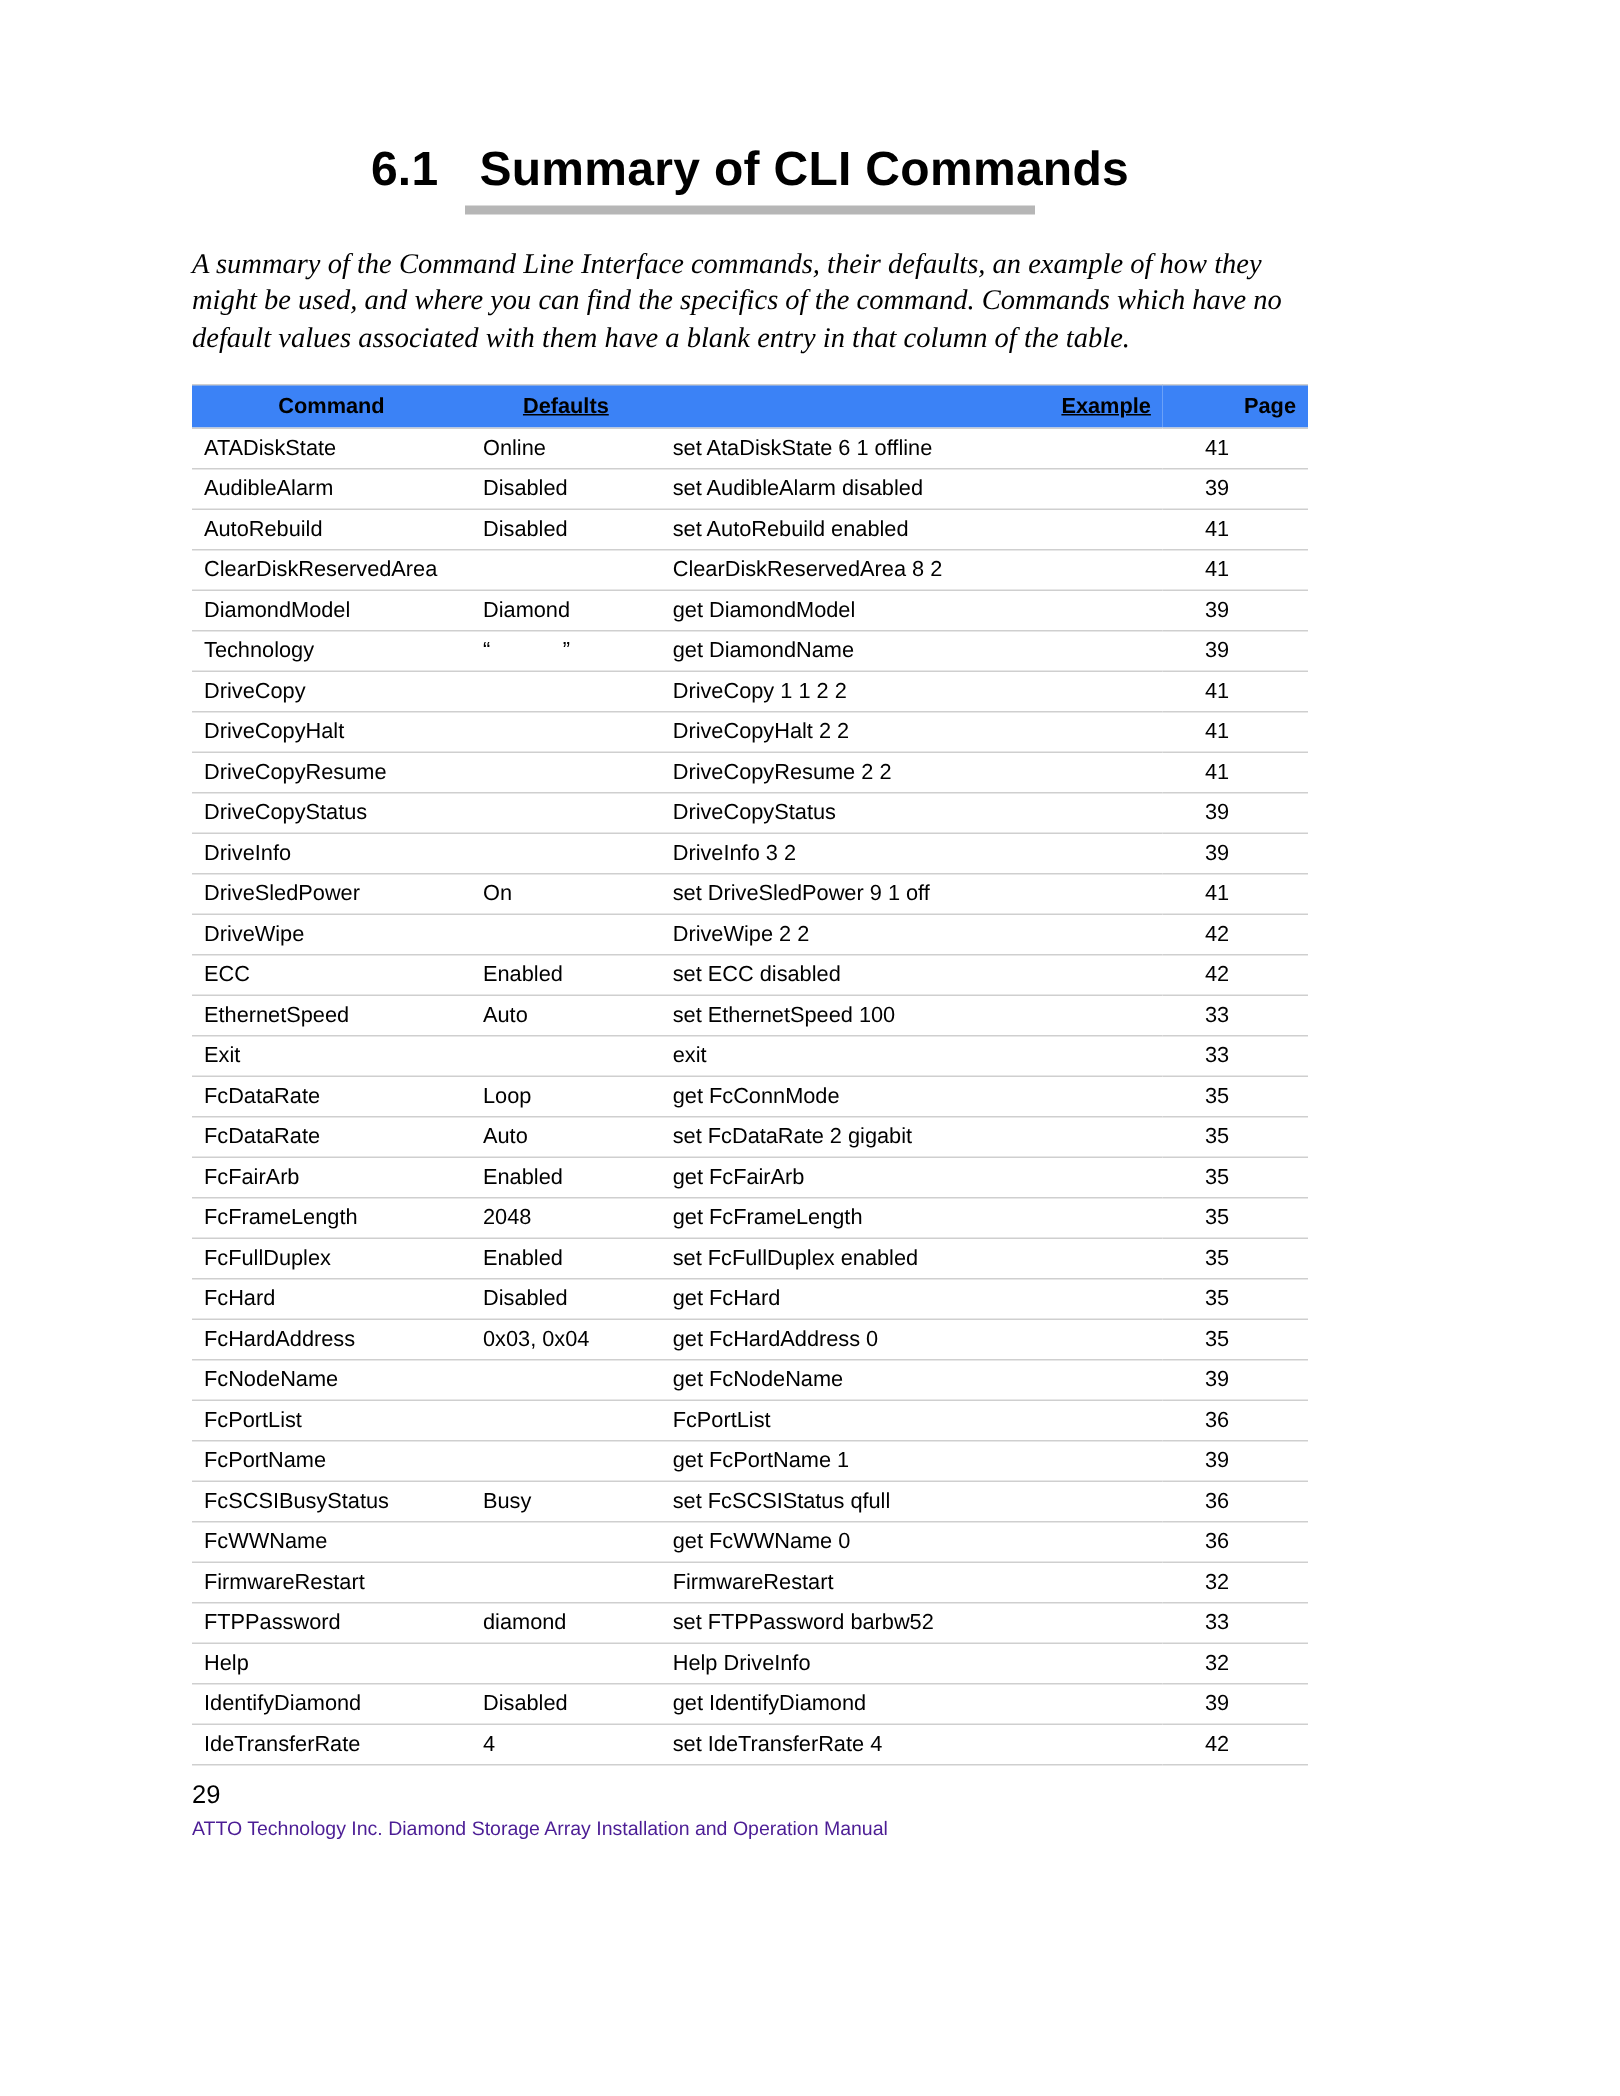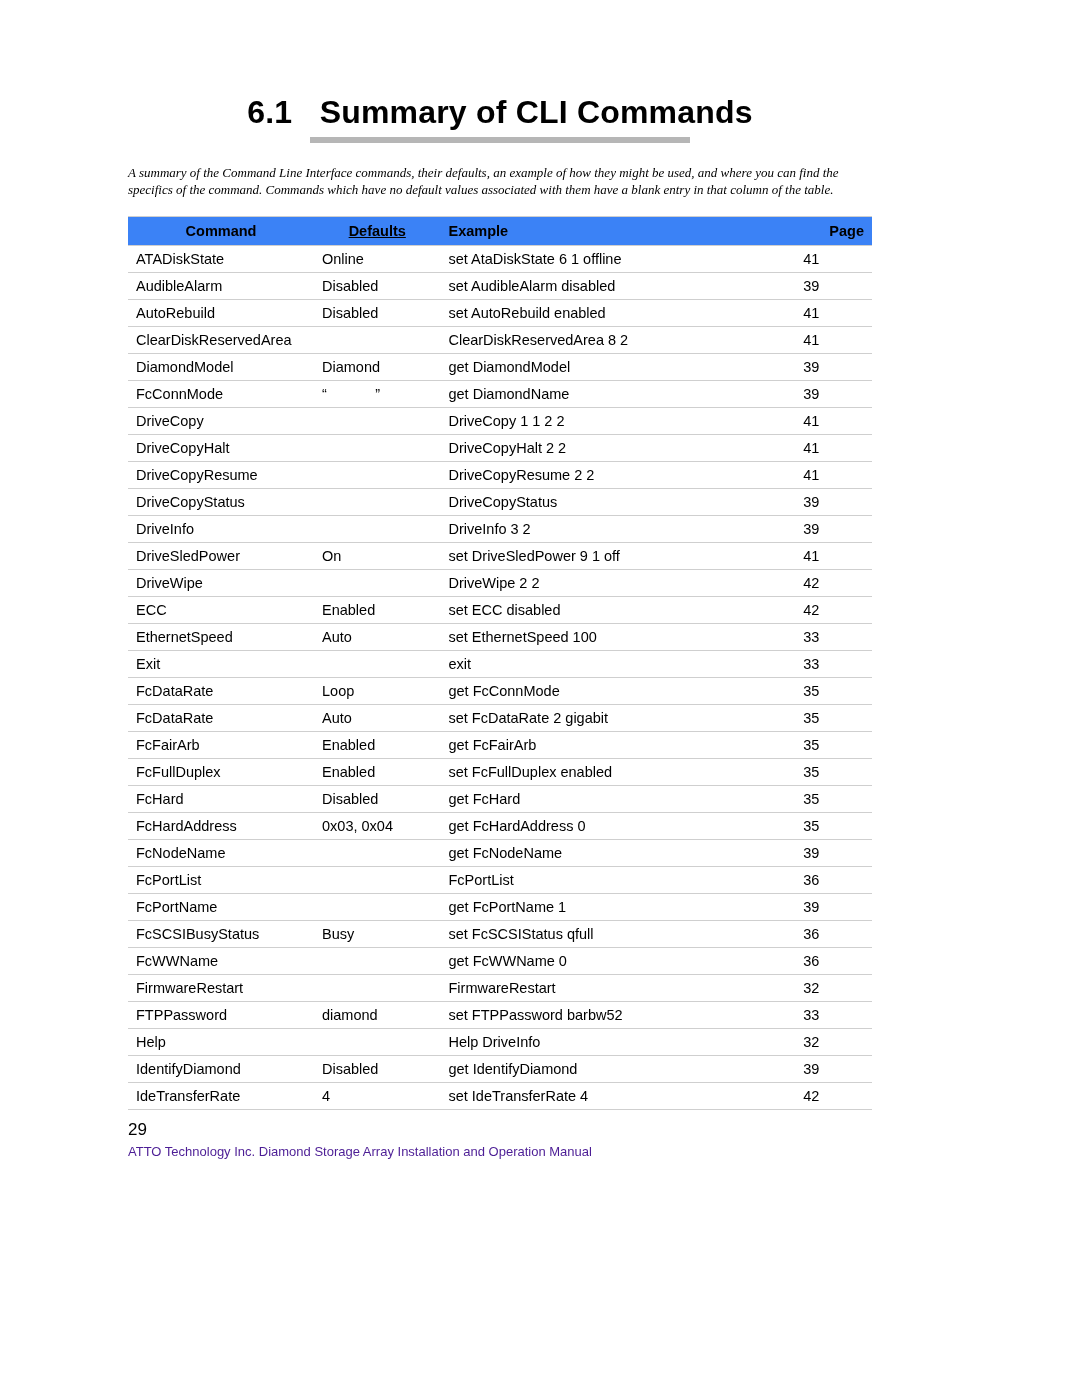--- a/index.html
+++ b/index.html
@@ -31,21 +31,21 @@
   }
   .title-rule {
     height: 6px;
     background: #b6b6b6;
     width: 380px;
     margin: 0 auto 22px auto;
   }
   p.intro {
     font-family: "Times New Roman", Times, serif;
     font-style: italic;
-    font-size: 13px;
+    font-size: 19px;
     line-height: 1.28;
     margin: 0 0 18px 0;
     max-width: 830px;
   }
 
   table.commands {
     width: 100%;
     border-collapse: collapse;
     font-family: Arial, Helvetica, sans-serif;
     font-size: 14.5px;
@@ -53,21 +53,21 @@
   table.commands thead th {
     background: #3b82f6;
     text-align: left;
     font-weight: 700;
     padding: 6px 8px 6px 8px;
     border-top: 1px solid #cfcfcf;
     border-bottom: 1px solid #cfcfcf;
   }
   table.commands thead th:nth-child(1) { width: 25%; text-align: center; }
   table.commands thead th:nth-child(2) { width: 17%; text-align: center; text-decoration: underline; }
-  table.commands thead th:nth-child(3) { width: 45%; text-align: left; }
+  table.commands thead th:nth-child(3) { width: 45%; text-align: right; text-decoration: underline; }
   table.commands thead th:nth-child(4) { width: 13%; text-align: right; }
   table.commands tbody td {
     padding: 5px 8px 5px 8px;
     border-bottom: 1px solid #cfcfcf;
     vertical-align: middle;
     text-align: left;
   }
   table.commands tbody td:nth-child(4) { text-align: left; padding-left: 28px; }
 
   .page-number {
@@ -132,21 +132,21 @@
           <td>ClearDiskReservedArea 8 2</td>
           <td>41</td>
         </tr>
         <tr>
           <td>DiamondModel</td>
           <td>Diamond</td>
           <td>get DiamondModel</td>
           <td>39</td>
         </tr>
         <tr>
-          <td>FcConnMode</td>
+          <td>Technology</td>
           <td>“&nbsp;&nbsp;&nbsp;&nbsp;&nbsp;&nbsp;&nbsp;&nbsp;&nbsp;&nbsp;&nbsp;&nbsp;”</td>
           <td>get DiamondName</td>
           <td>39</td>
         </tr>
         <tr>
           <td>DriveCopy</td>
           <td></td>
           <td>DriveCopy 1 1 2 2</td>
           <td>41</td>
         </tr>
@@ -216,20 +216,26 @@
           <td>set FcDataRate 2 gigabit</td>
           <td>35</td>
         </tr>
         <tr>
           <td>FcFairArb</td>
           <td>Enabled</td>
           <td>get FcFairArb</td>
           <td>35</td>
         </tr>
         <tr>
+          <td>FcFrameLength</td>
+          <td>2048</td>
+          <td>get FcFrameLength</td>
+          <td>35</td>
+        </tr>
+        <tr>
           <td>FcFullDuplex</td>
           <td>Enabled</td>
           <td>set FcFullDuplex enabled</td>
           <td>35</td>
         </tr>
         <tr>
           <td>FcHard</td>
           <td>Disabled</td>
           <td>get FcHard</td>
           <td>35</td>

